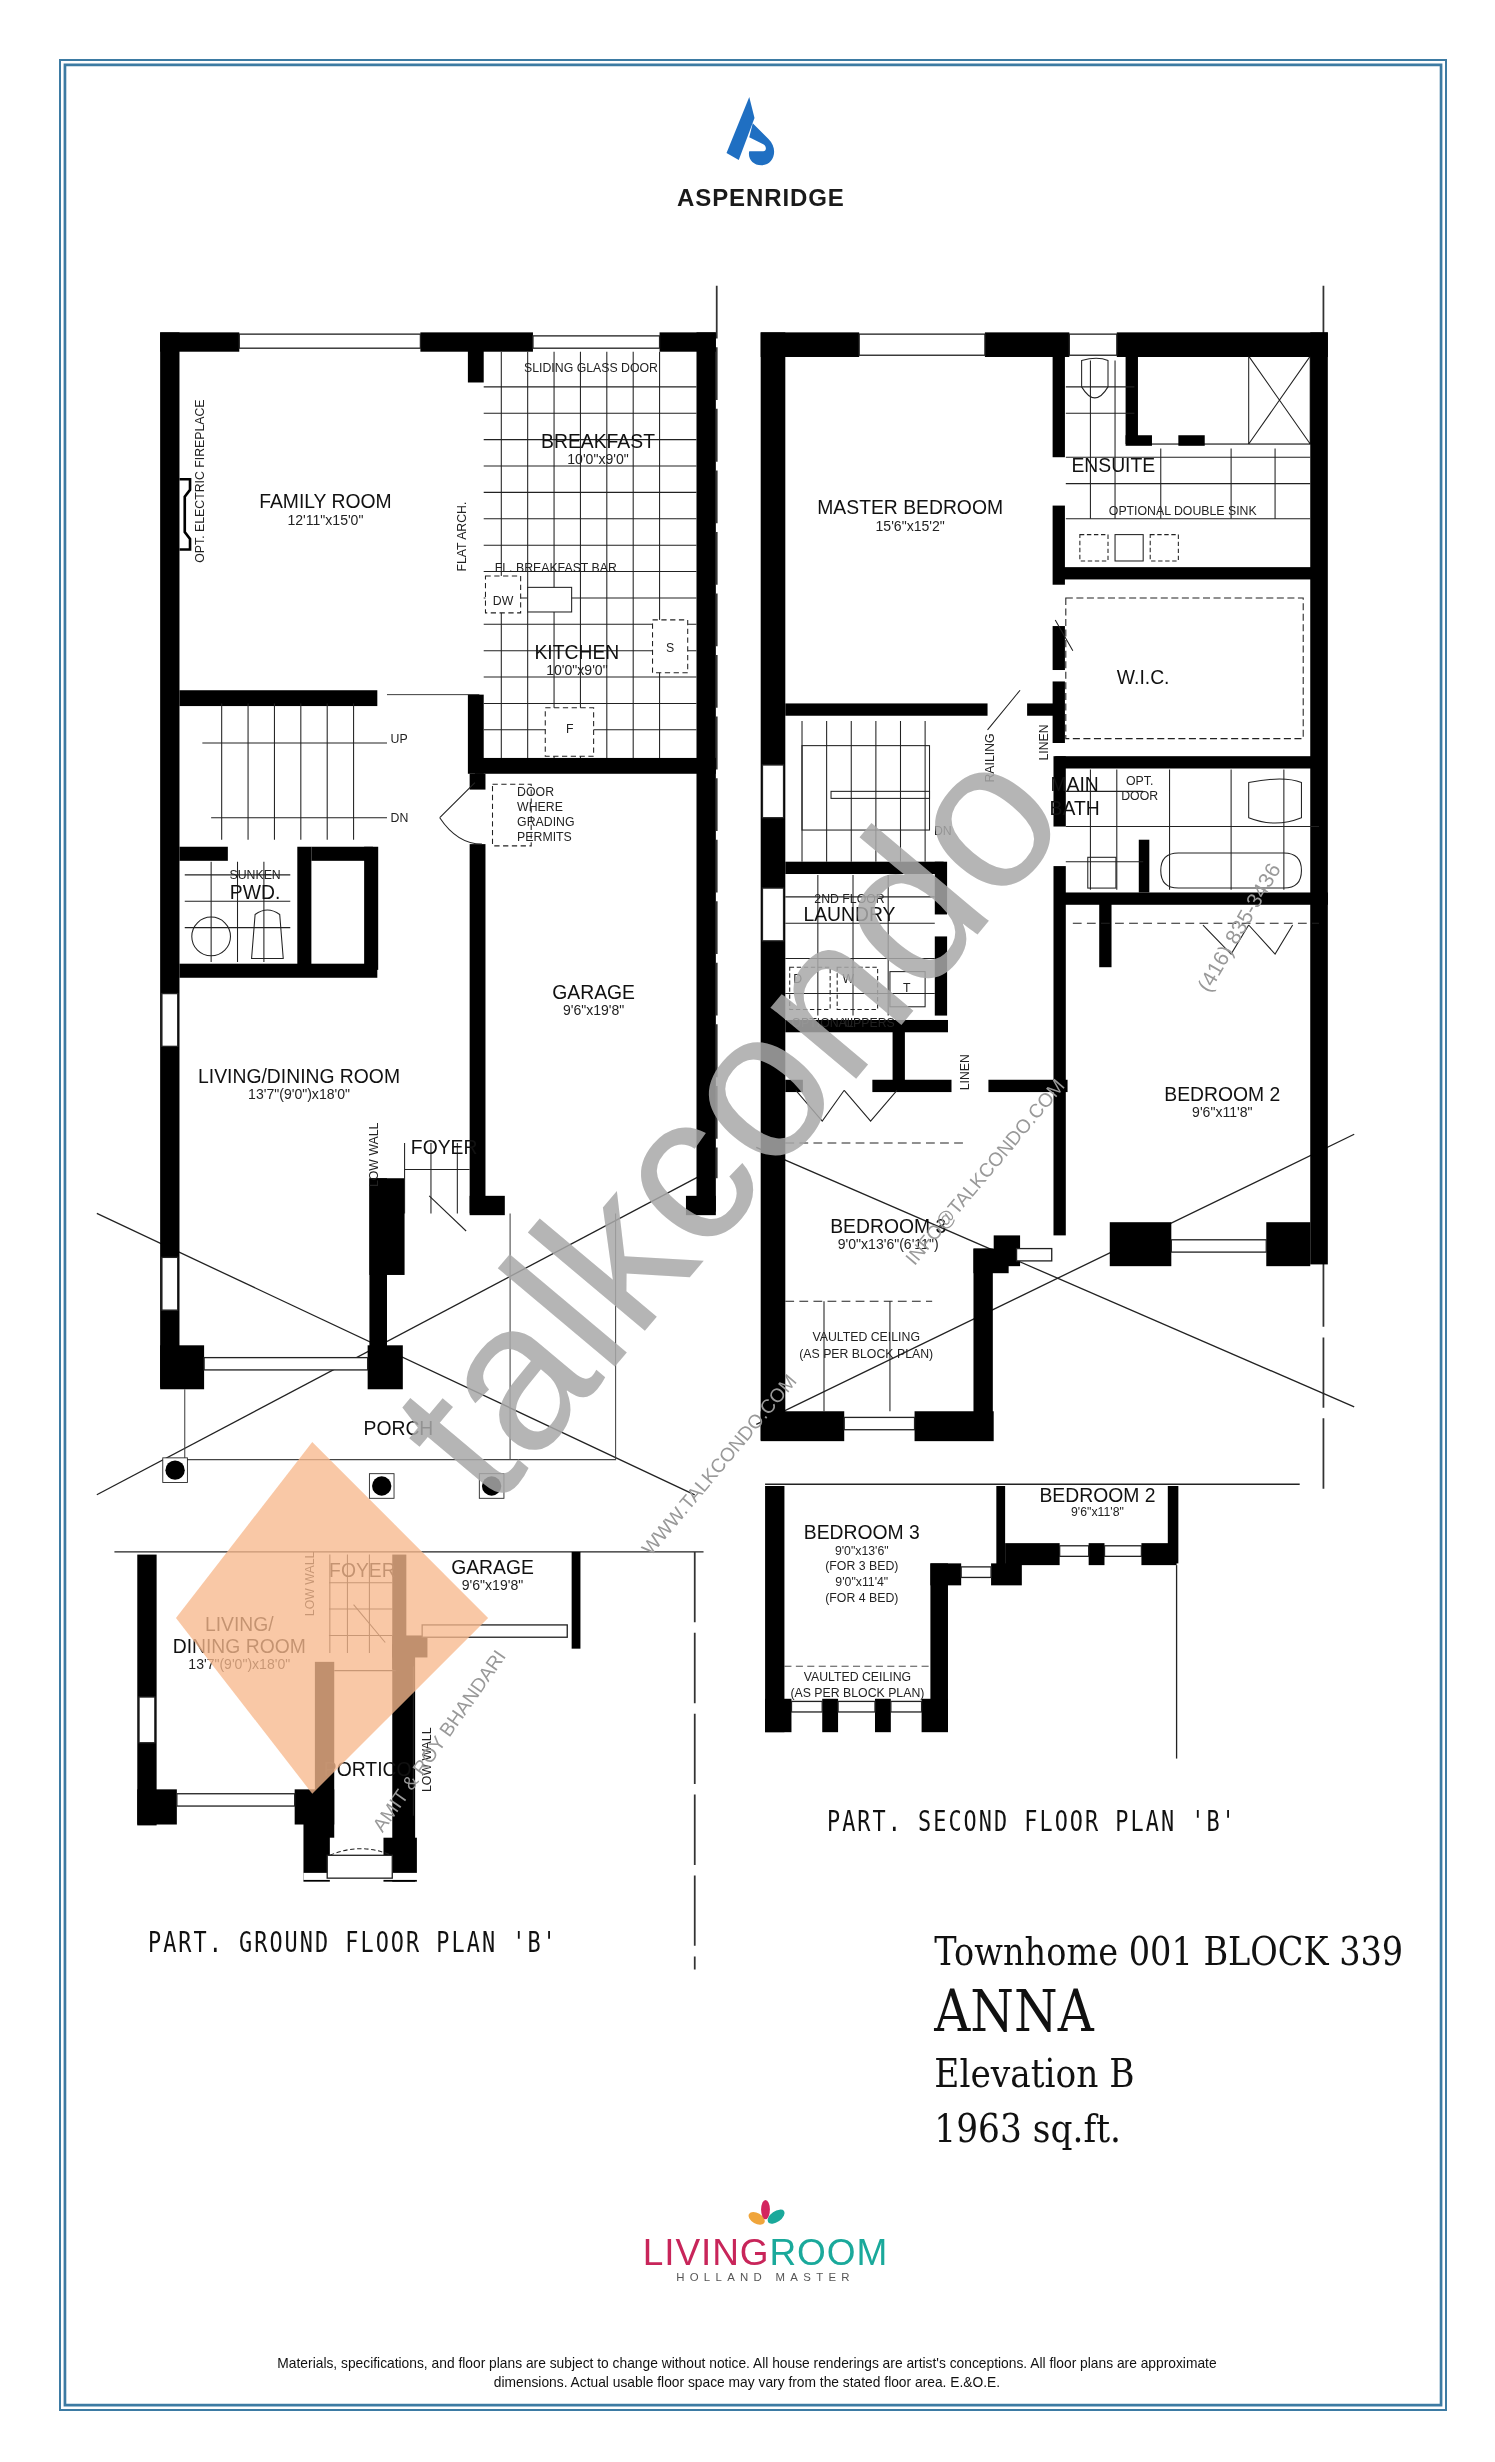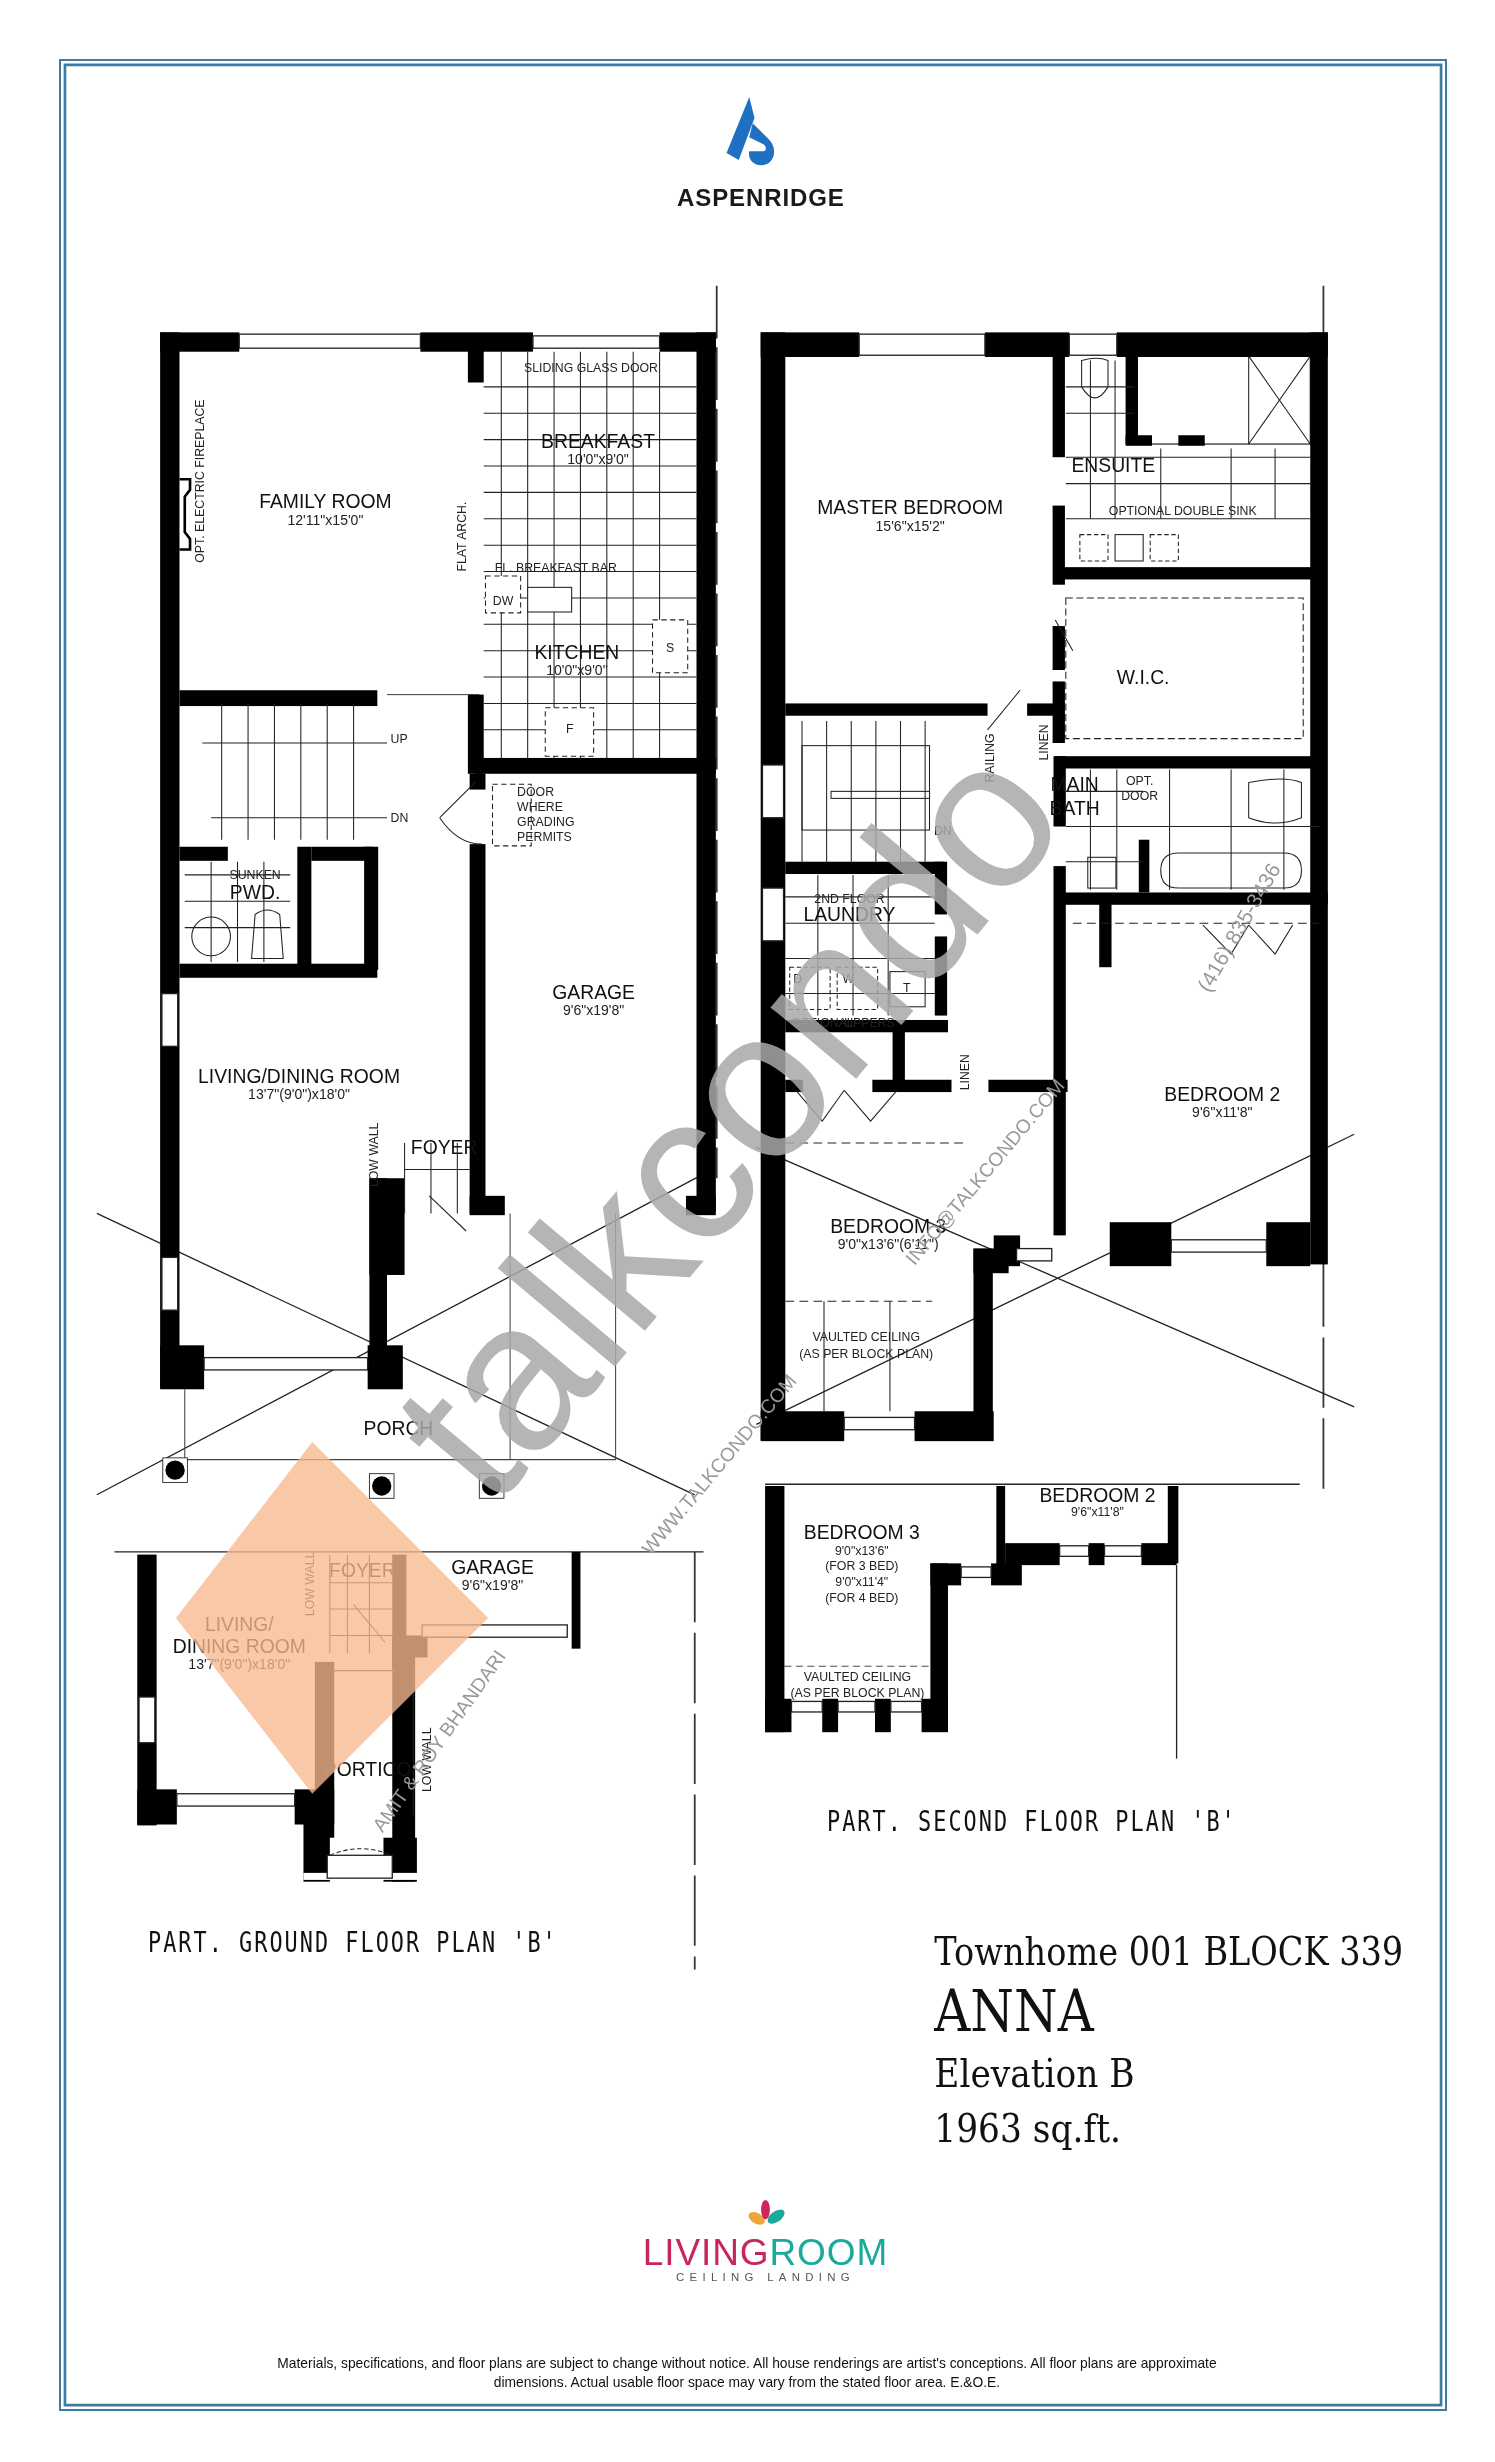--- a/index.html
+++ b/index.html
@@ -358,17 +358,17 @@
   <div class="t4">1963 sq.ft.</div>
 </div>
 
 <div class="anchor-logo">
   <svg width="53" height="30" viewBox="0 0 60 34">
     <ellipse cx="20" cy="22" rx="10" ry="6" transform="rotate(30 20 22)" fill="#f0a53b"></ellipse>
     <ellipse cx="30" cy="12" rx="5" ry="11" fill="#d3245e"></ellipse>
     <ellipse cx="42" cy="20" rx="11" ry="6" transform="rotate(-35 42 20)" fill="#1aa99b"></ellipse>
   </svg>
   <div class="word"><span class="anchor">LIVING</span><span class="woods">ROOM</span></div>
-  <div class="sub">CEILING LANDING</div>
+  <div class="sub">HOLLAND MASTER</div>
 </div>
 
 <div class="disclaimer">Materials, specifications, and floor plans are subject to change without notice.  All house renderings are artist's conceptions.  All floor plans are approximate dimensions.  Actual usable floor space may vary from the stated floor area.  E.&amp;O.E.</div>
 
 
 </body></html>

